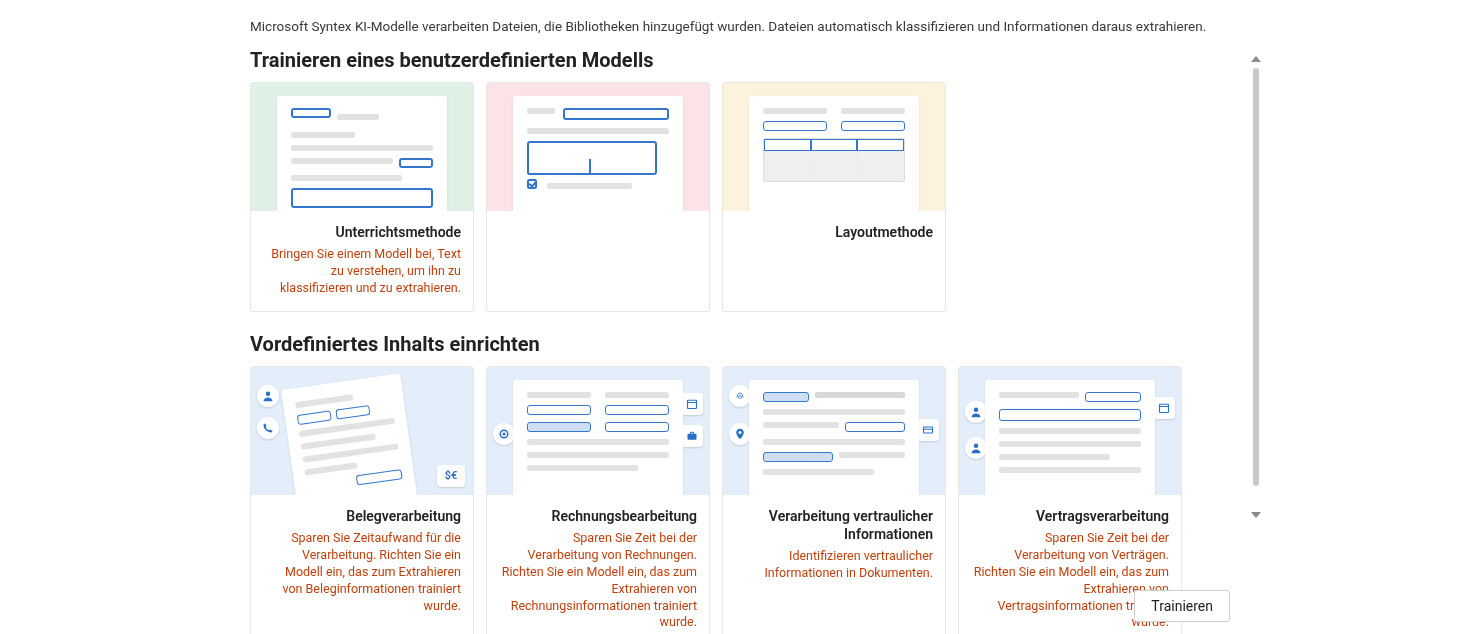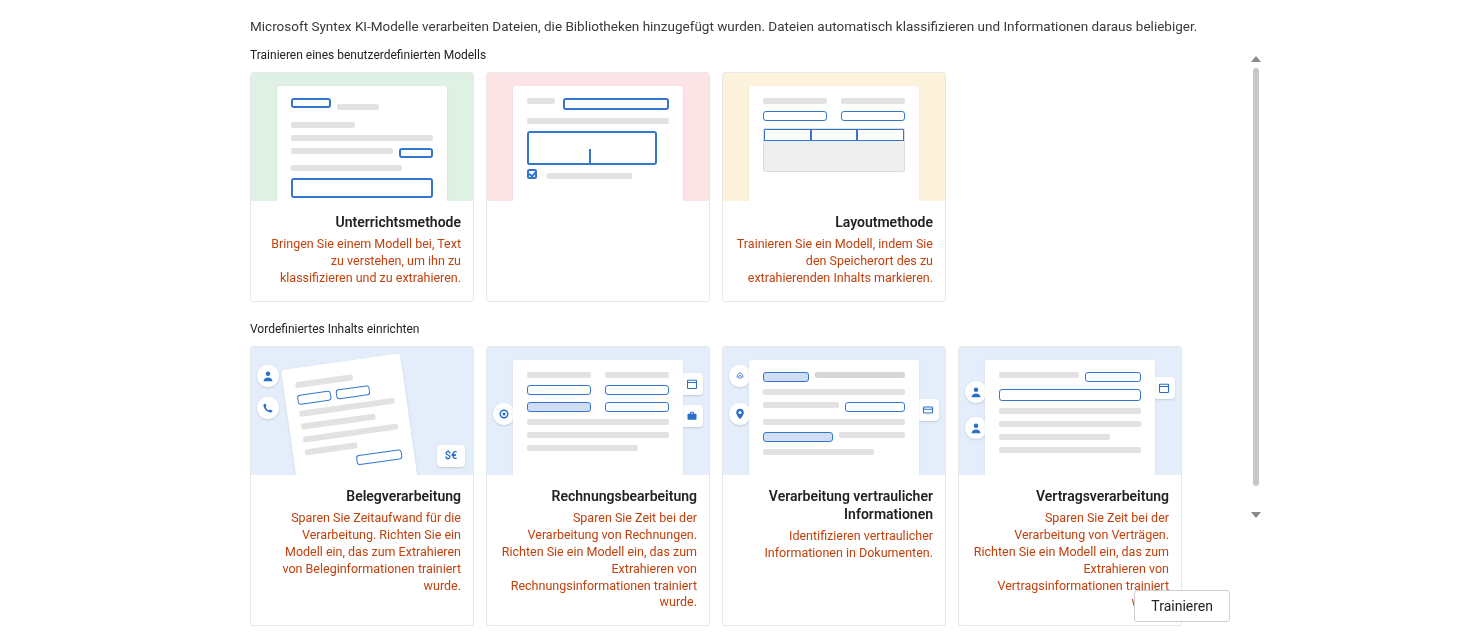--- a/index.html
+++ b/index.html
@@ -65,22 +65,22 @@
       font-size: 13.5px;
       color: #3a3a3a;
       margin-bottom: 14px;
     }
 
     .scroll-area {
       position: relative;
     }
 
     .section-heading {
-      font-size: 12px;
-      font-weight: 400;
+      font-size: 20px;
+      font-weight: 700;
       color: #222;
       margin-bottom: 10px;
     }
 
     .section-heading.second { margin-top: 20px; }
 
     .card-row {
       display: flex;
       gap: 12px;
       flex-wrap: wrap;
@@ -333,21 +333,21 @@
       cursor: pointer;
       font-family: inherit;
     }
   </style>
 </head>
 <body>
 
 <div class="dialog">
 
 
-  <p class="dialog-subtitle">Microsoft Syntex KI-Modelle verarbeiten Dateien, die Bibliotheken hinzugefügt wurden. Dateien automatisch klassifizieren und Informationen daraus beliebiger.</p>
+  <p class="dialog-subtitle">Microsoft Syntex KI-Modelle verarbeiten Dateien, die Bibliotheken hinzugefügt wurden. Dateien automatisch klassifizieren und Informationen daraus extrahieren.</p>
 
   <div class="scroll-area">
 
     <h2 class="section-heading">Trainieren eines benutzerdefinierten Modells</h2>
 
     <div class="card-row">
 
       <div class="card">
         <div class="card-illus illus-green">
           <div class="doc-sheet">
@@ -418,21 +418,20 @@
               <div class="row">
                   <div class="cell"></div>
                   <div class="cell"></div>
                   <div class="cell"></div>
                 </div>
             </div>
           </div>
         </div>
         <div class="card-body">
           <div class="card-title">Layoutmethode</div>
-          <div class="card-desc">Trainieren Sie ein Modell, indem Sie den Speicherort des zu extrahierenden Inhalts markieren.</div>
         </div>
       </div>
 
     </div>
 
     <h2 class="section-heading second">Vordefiniertes Inhalts einrichten</h2>
 
     <div class="card-row">
 
       <div class="card">

